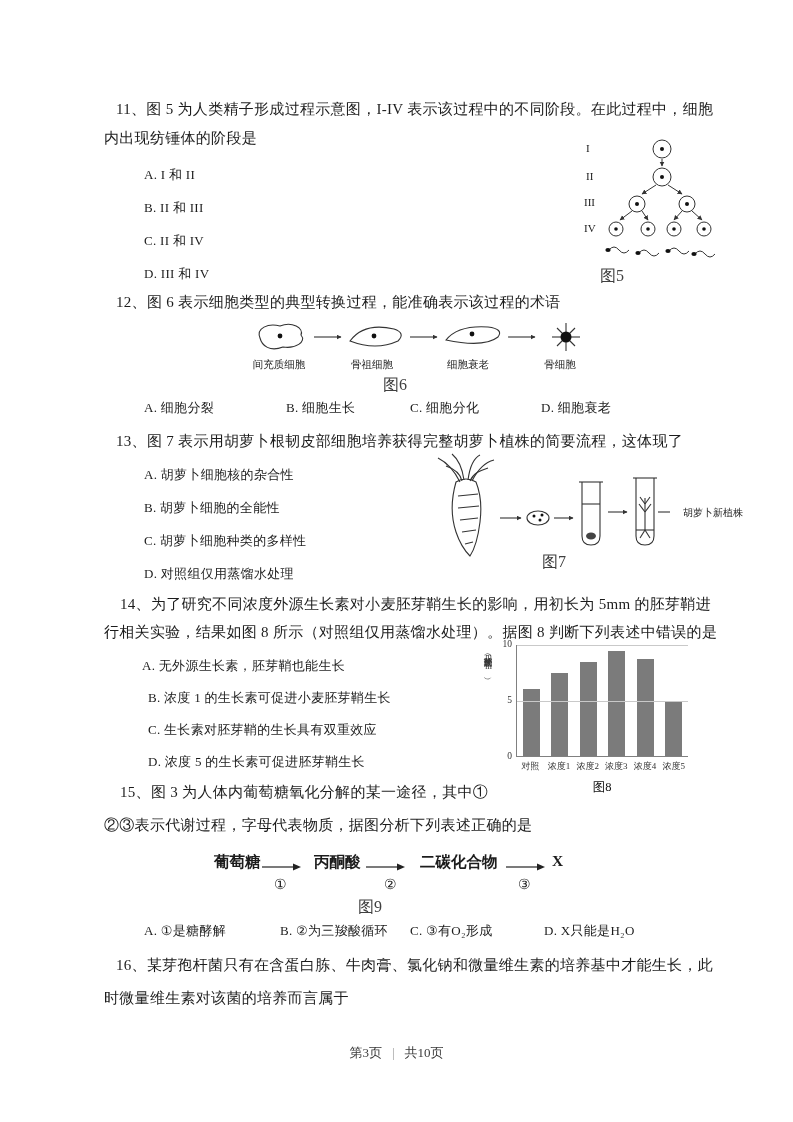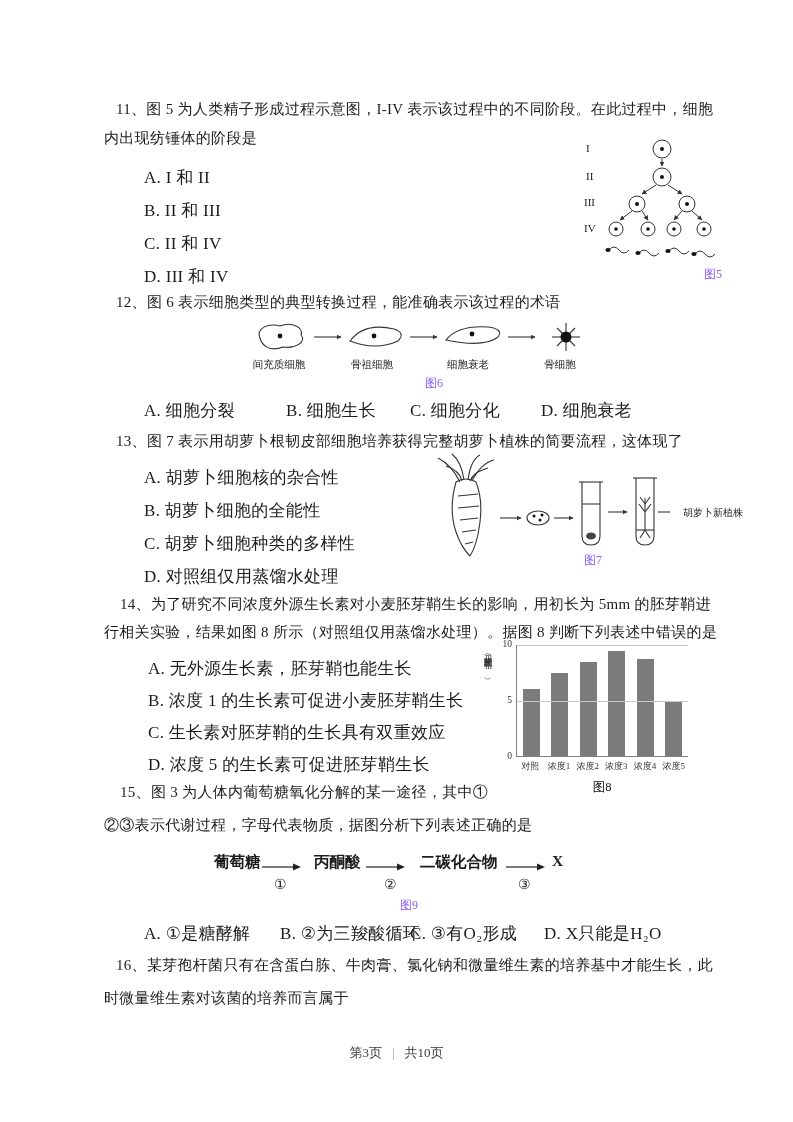--- a/index.html
+++ b/index.html
@@ -6,24 +6,24 @@
   html,body { width:793px; height:1122px; }
   body {
     position:relative;
     background:#ffffff;
     font-family:"Liberation Serif","DejaVu Serif",serif;
     color:#1c1c1c;
     overflow:hidden;
   }
   .abs { position:absolute; }
   .stem { font-size:15px; letter-spacing:.3px; white-space:nowrap;font-family:Liberation Serif, serif; }
-  .opt  { font-size:17px; letter-spacing:.3px; white-space:nowrap; }
+  .opt  { font-size:13px; letter-spacing:.3px; white-space:nowrap; }
   .stage { position:absolute; font-size:11px; color:#222; }
   .figlabel { position:absolute; font-size:10.5px; color:#222; text-align:center; white-space:nowrap; }
-  .figcap { position:absolute; font-size:12px; color:#8b5cf6; text-align:right; }
+  .figcap { position:absolute; font-size:16px; color:#404040; text-align:left; }
   svg { display:block; }
 
   
   .fnode { position:absolute; font-size:15.5px; font-weight:bold; white-space:nowrap; }
   .fstep { position:absolute; font-size:14px; }
 
   
   .chart { position:absolute; left:478px; top:643px; width:228px; height:160px; }
   .chart-ylabel {
     position:absolute; left:6px; top:8px; height:108px;
@@ -216,21 +216,21 @@
       </g>
     </svg>
     <span class="figlabel" style="left:261px;top:54px;font-size:10px">胡萝卜新植株</span>
     <span class="figcap" style="left:120px;width:60px;top:100px">图7</span>
   </div>
 </div>
 
 <div>
   <div class="abs stem" style="left:120px;top:595px">14、为了研究不同浓度外源生长素对小麦胚芽鞘生长的影响，用初长为 5mm 的胚芽鞘进</div>
   <div class="abs stem" style="left:104px;top:623px">行相关实验，结果如图 8 所示（对照组仅用蒸馏水处理）。据图 8 判断下列表述中错误的是</div>
-  <div class="abs opt" style="left:148px;top:657px">A. 无外源生长素，胚芽鞘也能生长</div>
+  <div class="abs opt" style="left:142px;top:657px">A. 无外源生长素，胚芽鞘也能生长</div>
   <div class="abs opt" style="left:148px;top:689px">B. 浓度 1 的生长素可促进小麦胚芽鞘生长</div>
   <div class="abs opt" style="left:148px;top:721px">C. 生长素对胚芽鞘的生长具有双重效应</div>
   <div class="abs opt" style="left:148px;top:753px">D. 浓度 5 的生长素可促进胚芽鞘生长</div>
 
   <div class="chart">
     <div class="chart-ylabel">胚芽鞘长度（mm）</div>
     <div class="chart-yticks">
         <span class="ytick">10</span>
         <span class="ytick">5</span>
         <span class="ytick">0</span>

